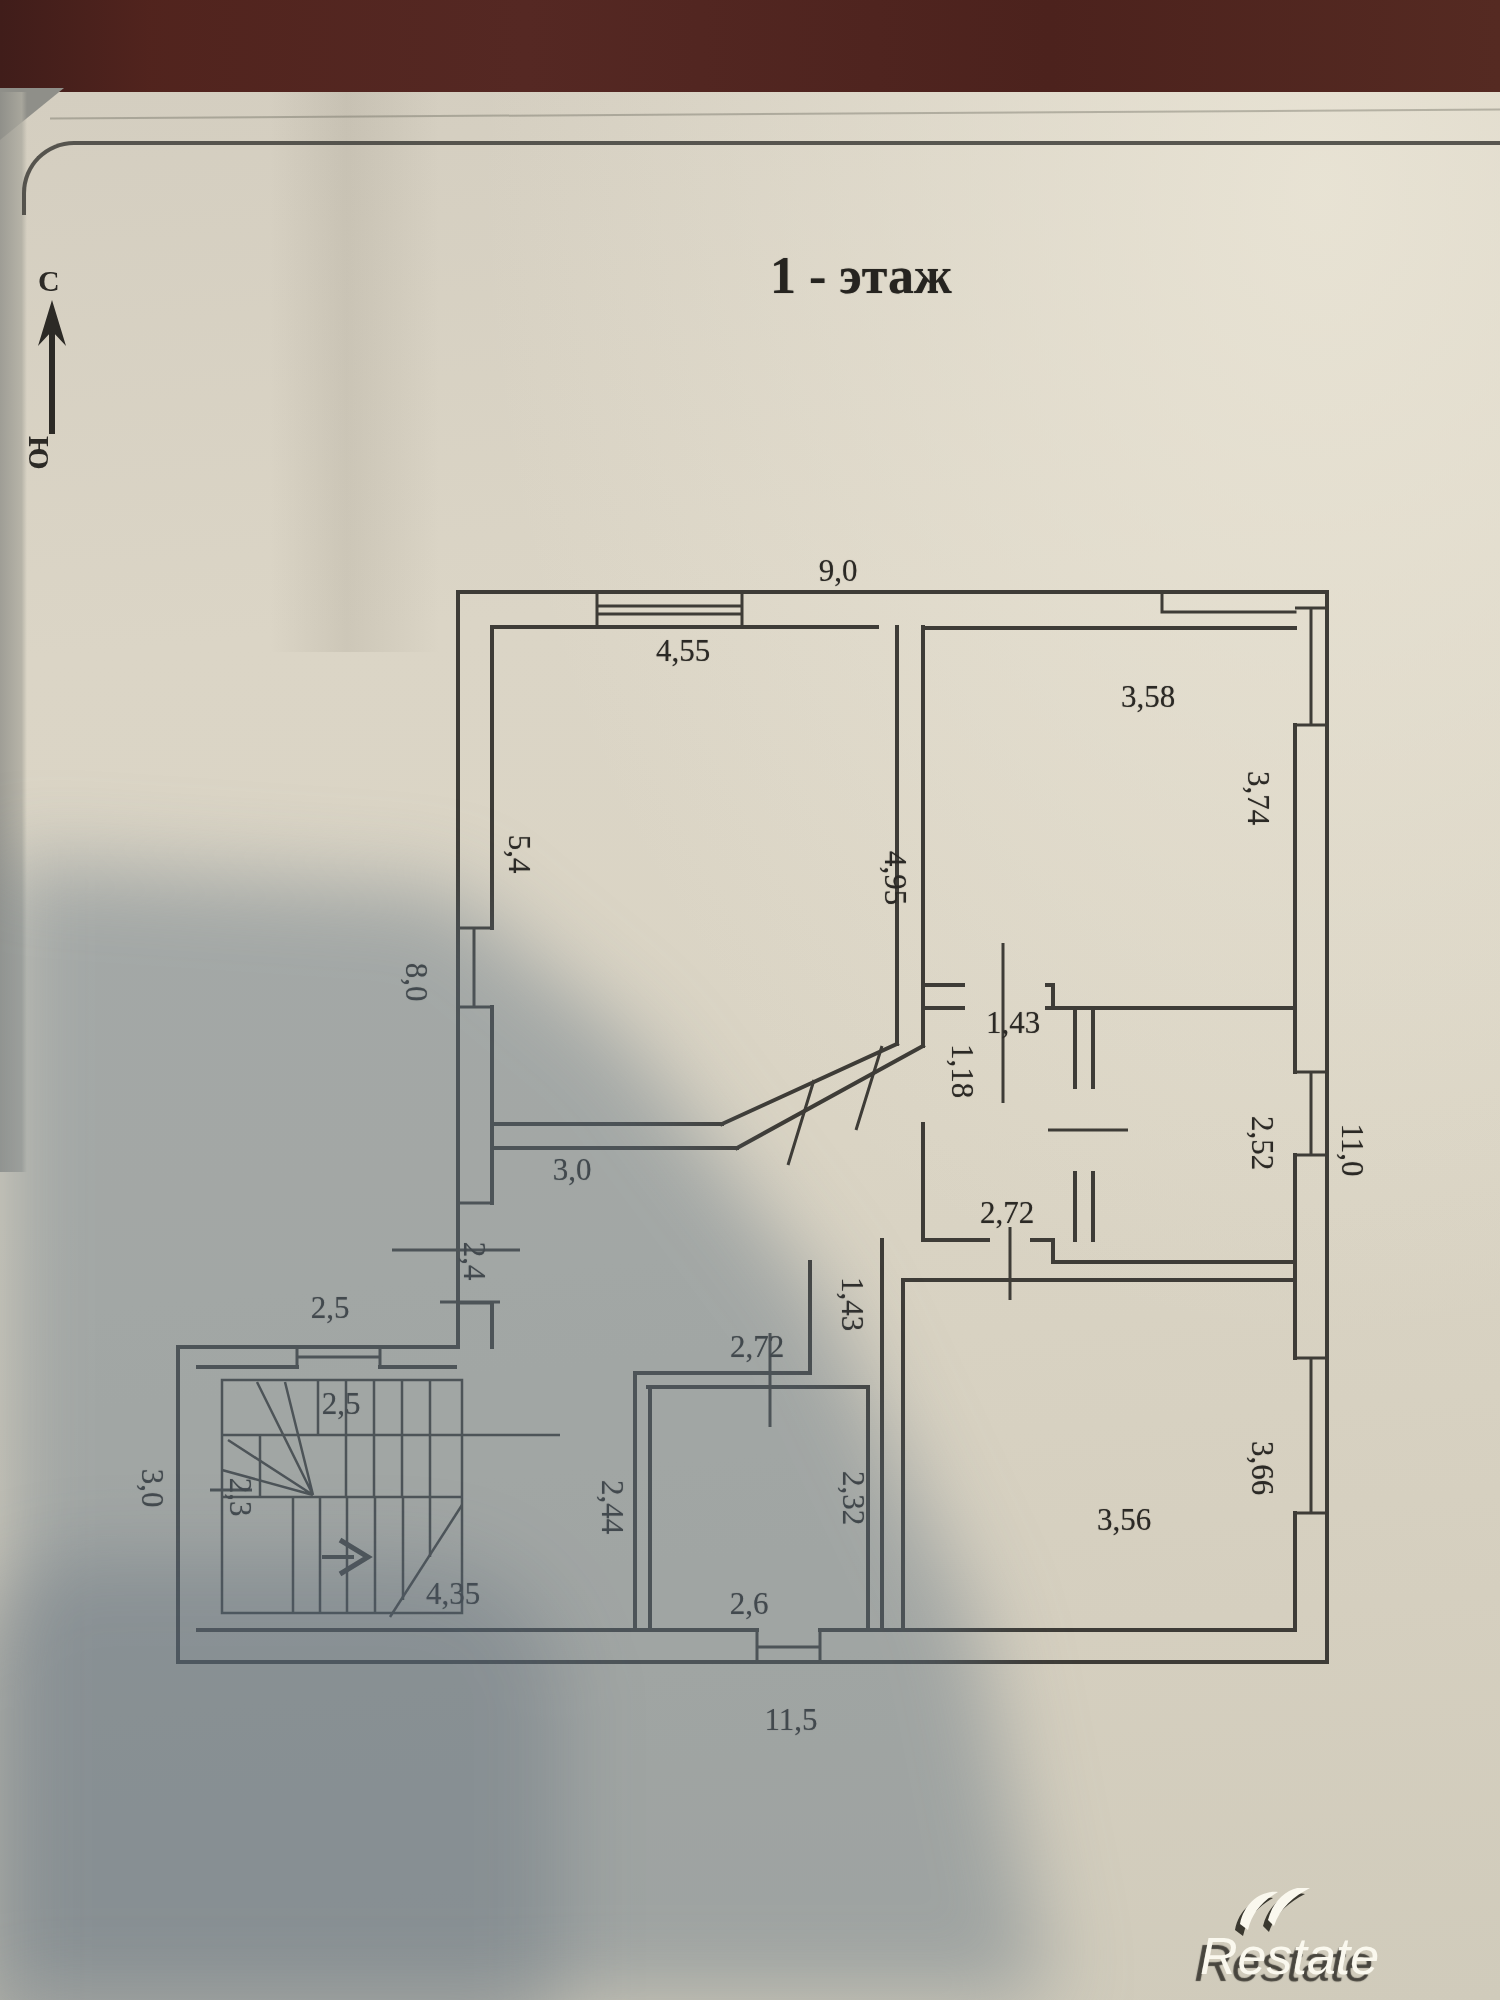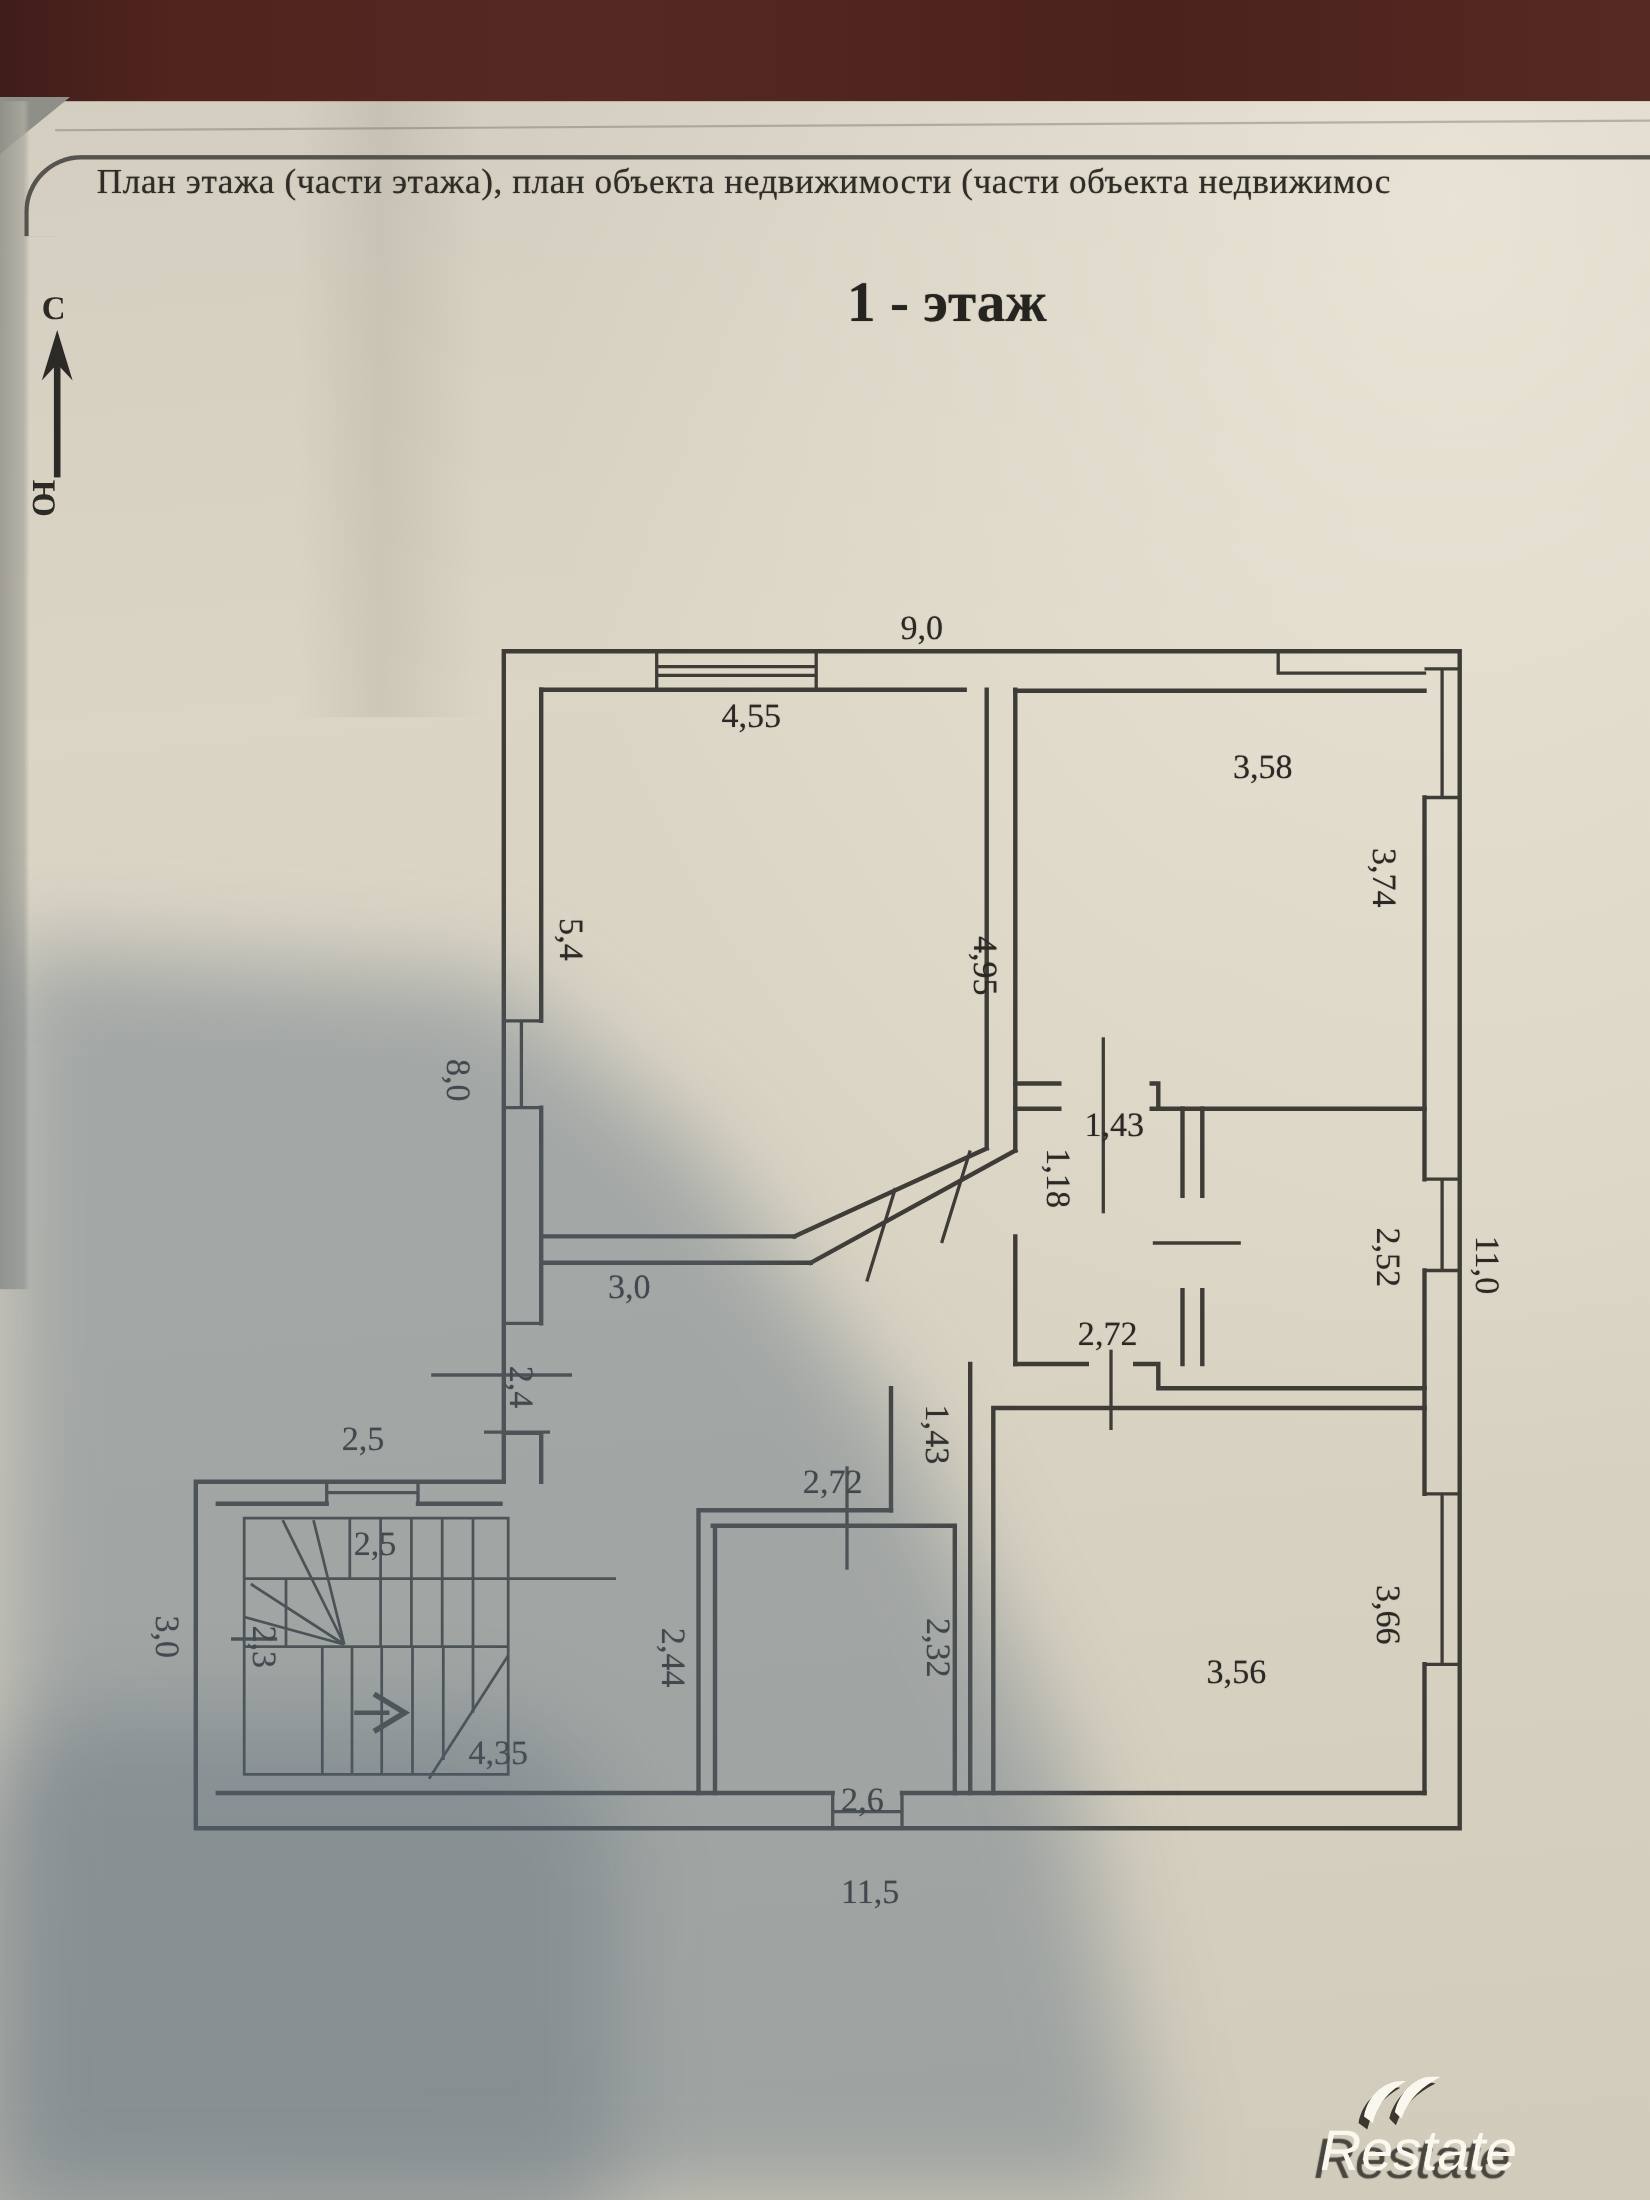--- a/index.html
+++ b/index.html
@@ -58,21 +58,20 @@
 <div class="scene">
 
   <div class="table-bg"></div>
   <div class="paper"></div>
   <div class="corner-sliver"></div>
   <div class="left-strip"></div>
   <div class="crease"></div>
 
   <div class="header-rule2"></div>
   <div class="header-rule"></div>
-  <div class="header-text">План этажа (части этажа), план объекта недвижимости (части объекта недвижимос</div>
 
   <div class="plan-title">1 - этаж</div>
   <div class="compass-n">С</div>
   <div class="compass-s">Ю</div>
 
   <svg class="plan" viewBox="0 0 1500 2000">
 
     <g stroke="#2c2a26" fill="#2c2a26">
       <line x1="52" y1="322" x2="52" y2="434" stroke-width="6"></line>
       <polygon points="52,300 38,346 52,331 66,346" stroke="none"></polygon>
@@ -174,21 +173,21 @@
       <div class="dim" style="left: 330px; top: 1308px;">2,5</div>
       <div class="dim rot" style="left: 852px; top: 1304px;">1,43</div>
       <div class="dim" style="left: 757px; top: 1347px;">2,72</div>
       <div class="dim" style="left: 341px; top: 1404px;">2,5</div>
       <div class="dim rot" style="left: 152px; top: 1488px;">3,0</div>
       <div class="dim rot" style="left: 240px; top: 1497px;">2,3</div>
       <div class="dim rot" style="left: 612px; top: 1507px;">2,44</div>
       <div class="dim rot" style="left: 853px; top: 1498px;">2,32</div>
       <div class="dim rot" style="left: 1262px; top: 1468px;">3,66</div>
       <div class="dim" style="left: 453px; top: 1594px;">4,35</div>
-      <div class="dim" style="left: 784px; top: 1604px; margin-top: 32px;">2,6</div>
+      <div class="dim" style="left: 749px; top: 1604px;">2,6</div>
       <div class="dim" style="left: 1124px; top: 1520px;">3,56</div>
       <div class="dim" style="left: 791px; top: 1720px;">11,5</div>
     </div>
 
   <div class="shadow-wrap">
     <div class="shadow-shape"></div>
     <div class="shadow-shape2"></div>
   </div>
 
 

